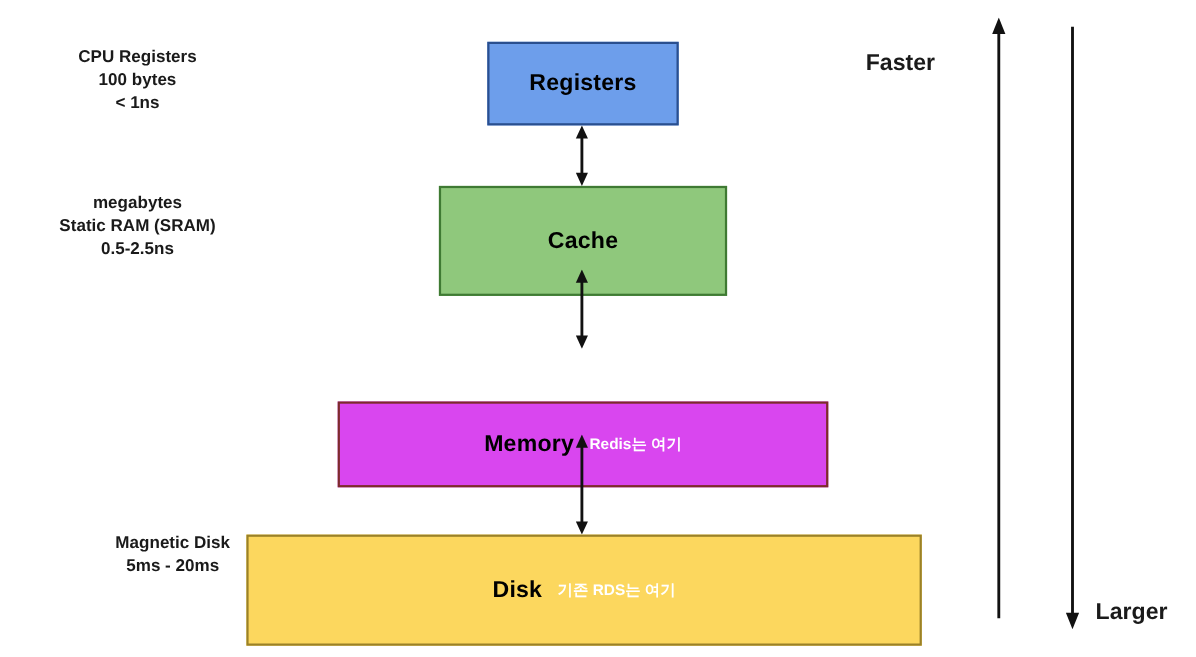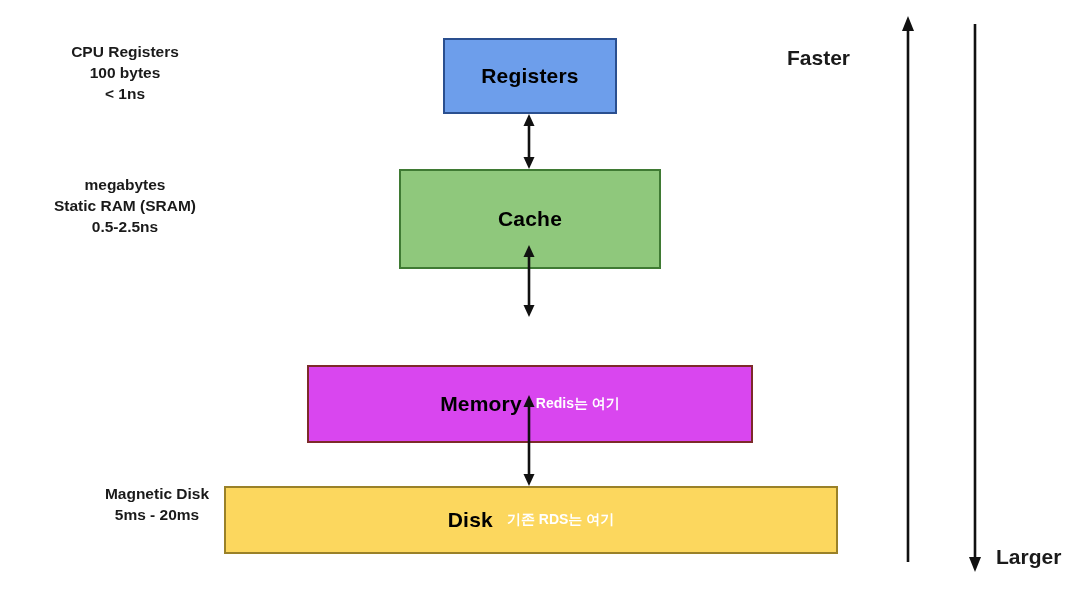--- a/index.html
+++ b/index.html
@@ -105,21 +105,21 @@
 
   <div class="tier-box box-cache" style="left:399px; top:169px; width:262px; height:100px;">
     <span class="tier-title">Cache</span>
   </div>
 
   <div class="tier-box box-memory" style="left:307px; top:317px; width:446px; height:78px;">
     <span class="tier-title">Memory</span>
     <span class="tier-note">Redis는 여기</span>
   </div>
 
-  <div class="tier-box box-disk" style="left:224px; top:486px; width:614px; height:68px;">
+  <div class="tier-box box-disk" style="left:224px; top:486px; width:614px; height:101px;">
     <span class="tier-title">Disk</span>
     <span class="tier-note">기존 RDS는 여기</span>
   </div>
 
   <div class="connector" style="left:517px; top:114px; height:55px;">
     <svg width="24" height="55" viewBox="0 0 24 55">
       <line x1="12" y1="6" x2="12" y2="49" stroke="#111111" stroke-width="2.6"></line>
       <polygon points="12,0 6.5,12 17.5,12" fill="#111111"></polygon>
       <polygon points="12,55 6.5,43 17.5,43" fill="#111111"></polygon>
     </svg>

